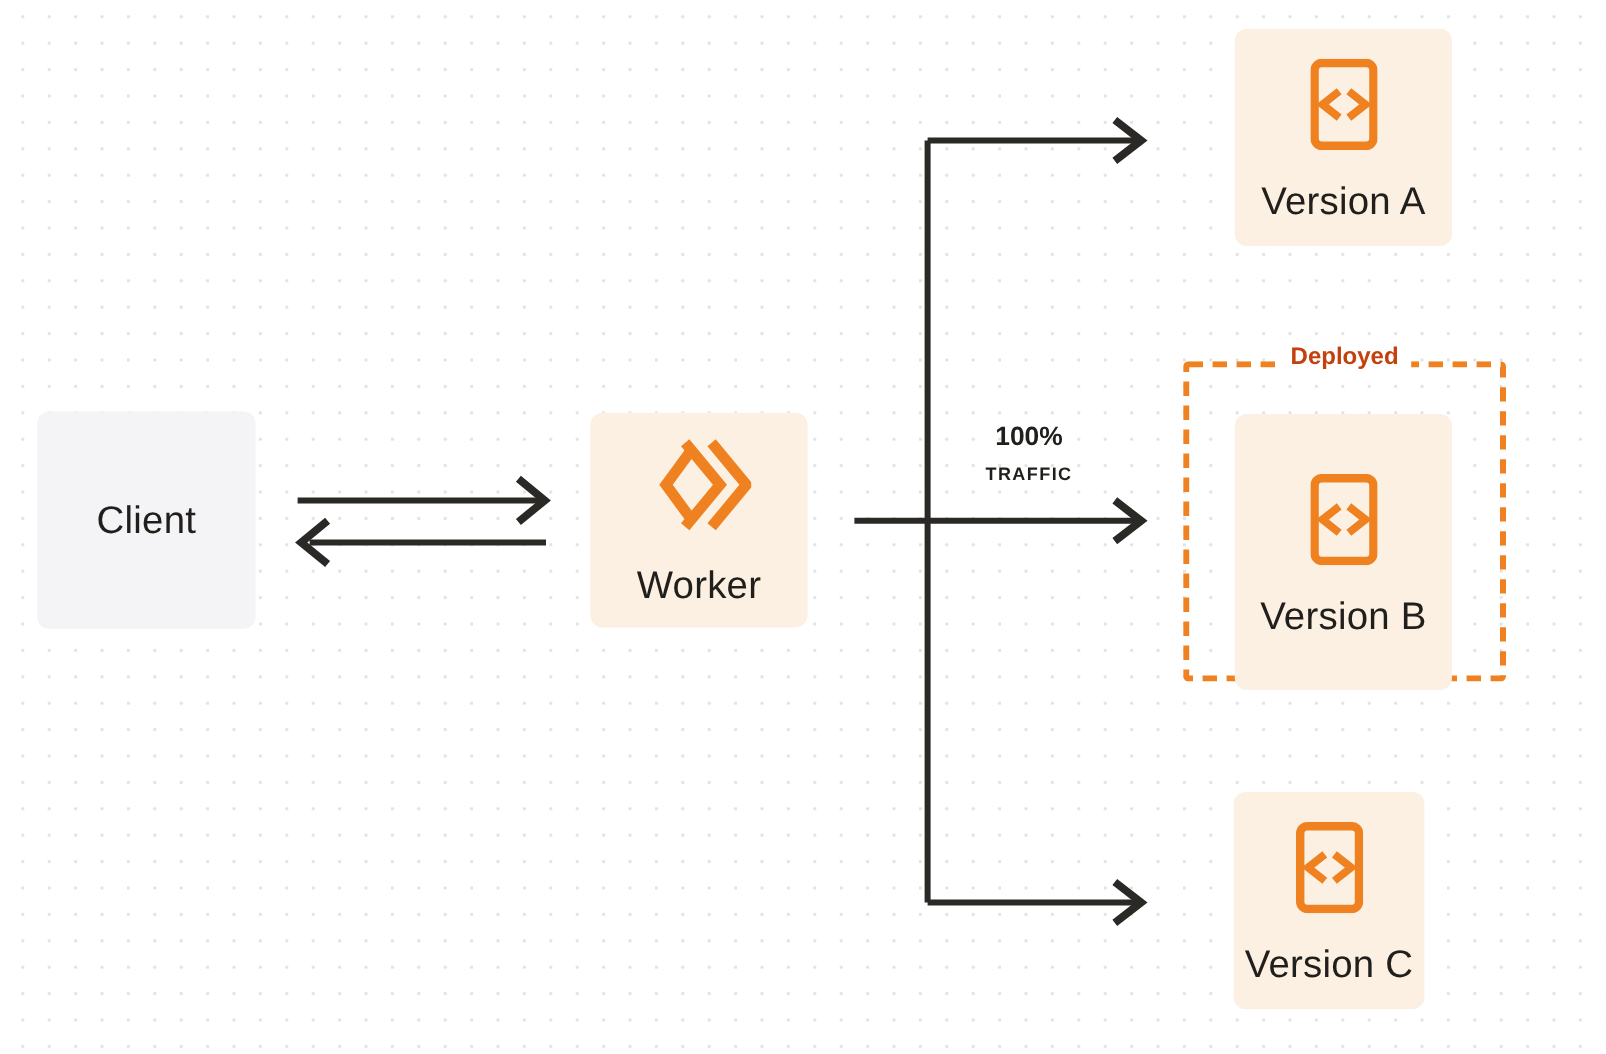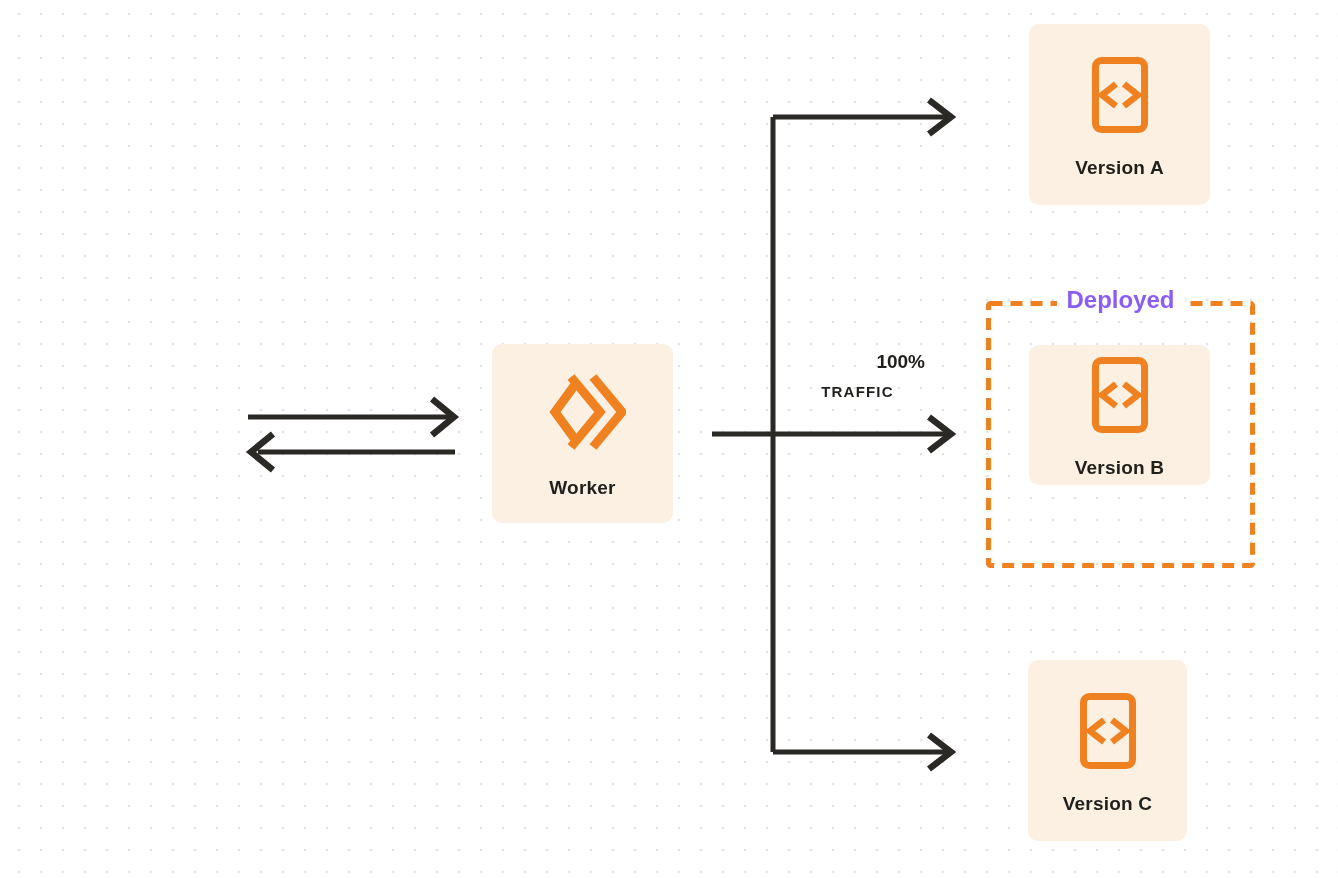--- a/index.html
+++ b/index.html
@@ -30,22 +30,22 @@
     border-radius: 10px;
     display: flex;
     flex-direction: column;
     align-items: center;
     justify-content: center;
     box-sizing: border-box;
   }
   .node-gray  { background: #f4f4f6; }
   .node-cream { background: #fbf0e2; }
   .node-label {
-    font-size: 19px;
-    font-weight: bold;
+    font-size: 32px;
+    font-weight: normal;
     color: #211f1c;
     letter-spacing: 0.2px;
     white-space: nowrap;
   }
   .node .icon { line-height: 0; }
   .worker-node .icon { margin-bottom: 22px; }
   .version-node .icon { margin-bottom: 24px; margin-top: 6px; }
 
   .deployed-group {
     position: absolute;
@@ -60,39 +60,38 @@
     left: 0; top: 0;
     width: 100%; height: 100%;
   }
   .deployed-label {
     position: absolute;
     top: -15px;
     left: 50%;
     transform: translateX(-50%);
     background: #ffffff;
     padding: 0 10px;
-    font-size: 24px;
+    font-size: 20px;
     font-weight: bold;
-    color: #8b5cf6;
+    color: #c2410c;
     white-space: nowrap;
   }
   .traffic-label {
     position: absolute;
     left: 790px;
     top: 351px;
     width: 135px;
     text-align: center;
     font-weight: bold;
     color: #211f1c;
   }
   .traffic-label .line1 {
     display: block;
-    font-size: 19px;
+    font-size: 22px;
     margin-bottom: 10px;
-    text-align: right;
   }
   .traffic-label .line2 {
     display: block;
     font-size: 15px;
     letter-spacing: 1.2px;
   }
 </style>
 </head>
 <body>
 
@@ -131,20 +130,23 @@
         <path d="M929,735 L951,752 L929,769" stroke-width="6.5"></path>
       </g>
     </g>
   </svg>
 
   <div class="traffic-label">
     <span class="line1">100%</span>
     <span class="line2">TRAFFIC</span>
   </div>
 
+  <div class="node node-gray" style="left:31px; top:343px; width:182px; height:181px;">
+    <span class="node-label">Client</span>
+  </div>
 
   <div class="node node-cream worker-node" style="left:492px; top:344px; width:181px; height:179px;">
     <span class="icon">
       <svg width="86" height="86" viewBox="0 0 86 86" xmlns="http://www.w3.org/2000/svg">
         <g stroke="#ef8120" stroke-width="9" fill="none" stroke-linecap="butt" stroke-linejoin="miter">
           <path d="M37,13 L15,43 L37,73"></path>
           <path d="M31,8 L60,43 L31,78"></path>
           <path d="M53,8 L82,43 L53,78"></path>
         </g>
       </svg>
@@ -165,21 +167,21 @@
         <g stroke="#ef8120" fill="none" stroke-linecap="butt" stroke-linejoin="miter">
           <rect x="3.5" y="3.5" width="49" height="69" rx="6" stroke-width="7"></rect>
           <path d="M24,27 L10,38 L24,49" stroke-width="6.5"></path>
           <path d="M32,27 L46,38 L32,49" stroke-width="6.5"></path>
         </g>
       </svg>
     </span>
     <span class="node-label">Version A</span>
   </div>
 
-  <div class="node node-cream version-node" style="left:1029px; top:345px; width:181px; height:140px;">
+  <div class="node node-cream version-node" style="left:1029px; top:345px; width:181px; height:230px;">
     <span class="icon">
       <svg width="56" height="76" viewBox="0 0 56 76" xmlns="http://www.w3.org/2000/svg">
         <g stroke="#ef8120" fill="none" stroke-linecap="butt" stroke-linejoin="miter">
           <rect x="3.5" y="3.5" width="49" height="69" rx="6" stroke-width="7"></rect>
           <path d="M24,27 L10,38 L24,49" stroke-width="6.5"></path>
           <path d="M32,27 L46,38 L32,49" stroke-width="6.5"></path>
         </g>
       </svg>
     </span>
     <span class="node-label">Version B</span>

